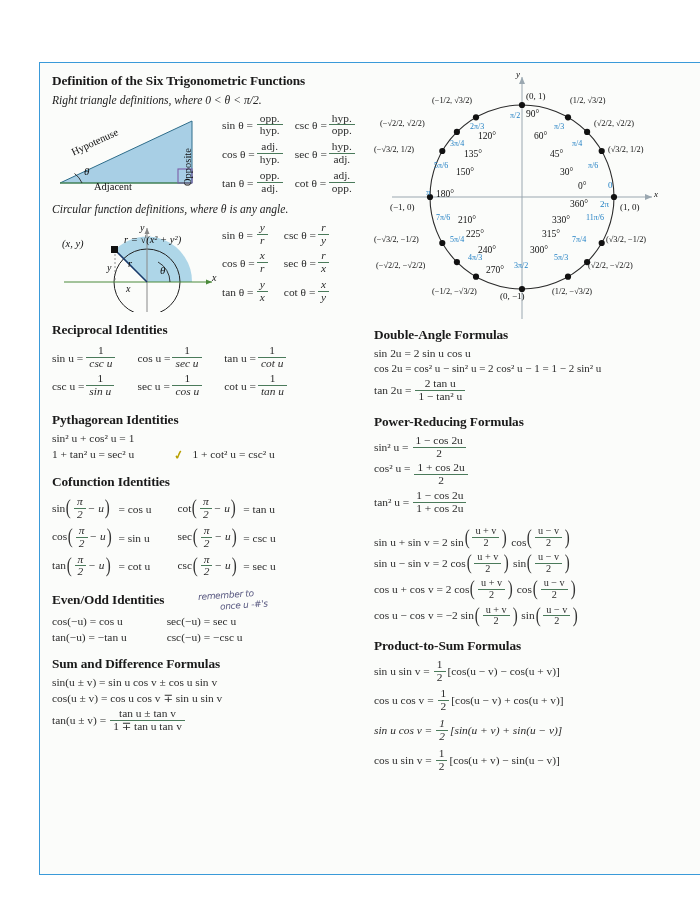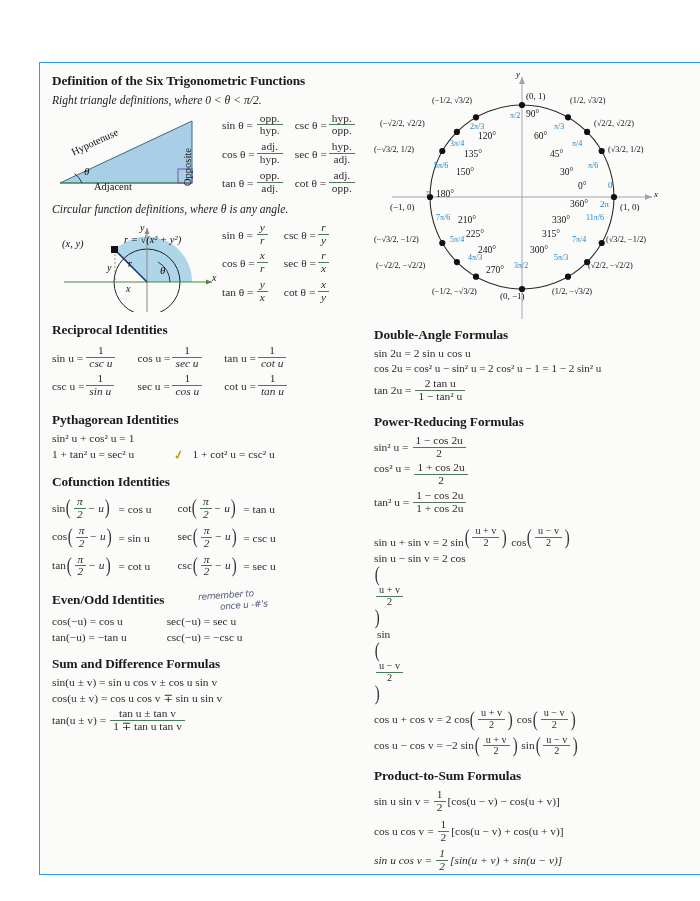--- a/index.html
+++ b/index.html
@@ -406,21 +406,21 @@
             </span>
             <span class="paren">)</span>
             <span style="margin-left:3px;">cos</span>
             <span class="paren">(</span>
             <span class="fr sm">
               <span class="n">u − v</span>
               <span class="d">2</span>
             </span>
             <span class="paren">)</span>
       </div>
-      <div class="eq" style="display:flex;align-items:flex-start;margin-bottom:4px;flex-direction:column;">
+      <div class="eq" style="display:flex;align-items:center;margin-bottom:4px;">
         <span>sin u − sin v = 2 cos</span>
             <span class="paren">(</span>
             <span class="fr sm">
               <span class="n">u + v</span>
               <span class="d">2</span>
             </span>
             <span class="paren">)</span>
             <span style="margin-left:3px;">sin</span>
             <span class="paren">(</span>
             <span class="fr sm">

